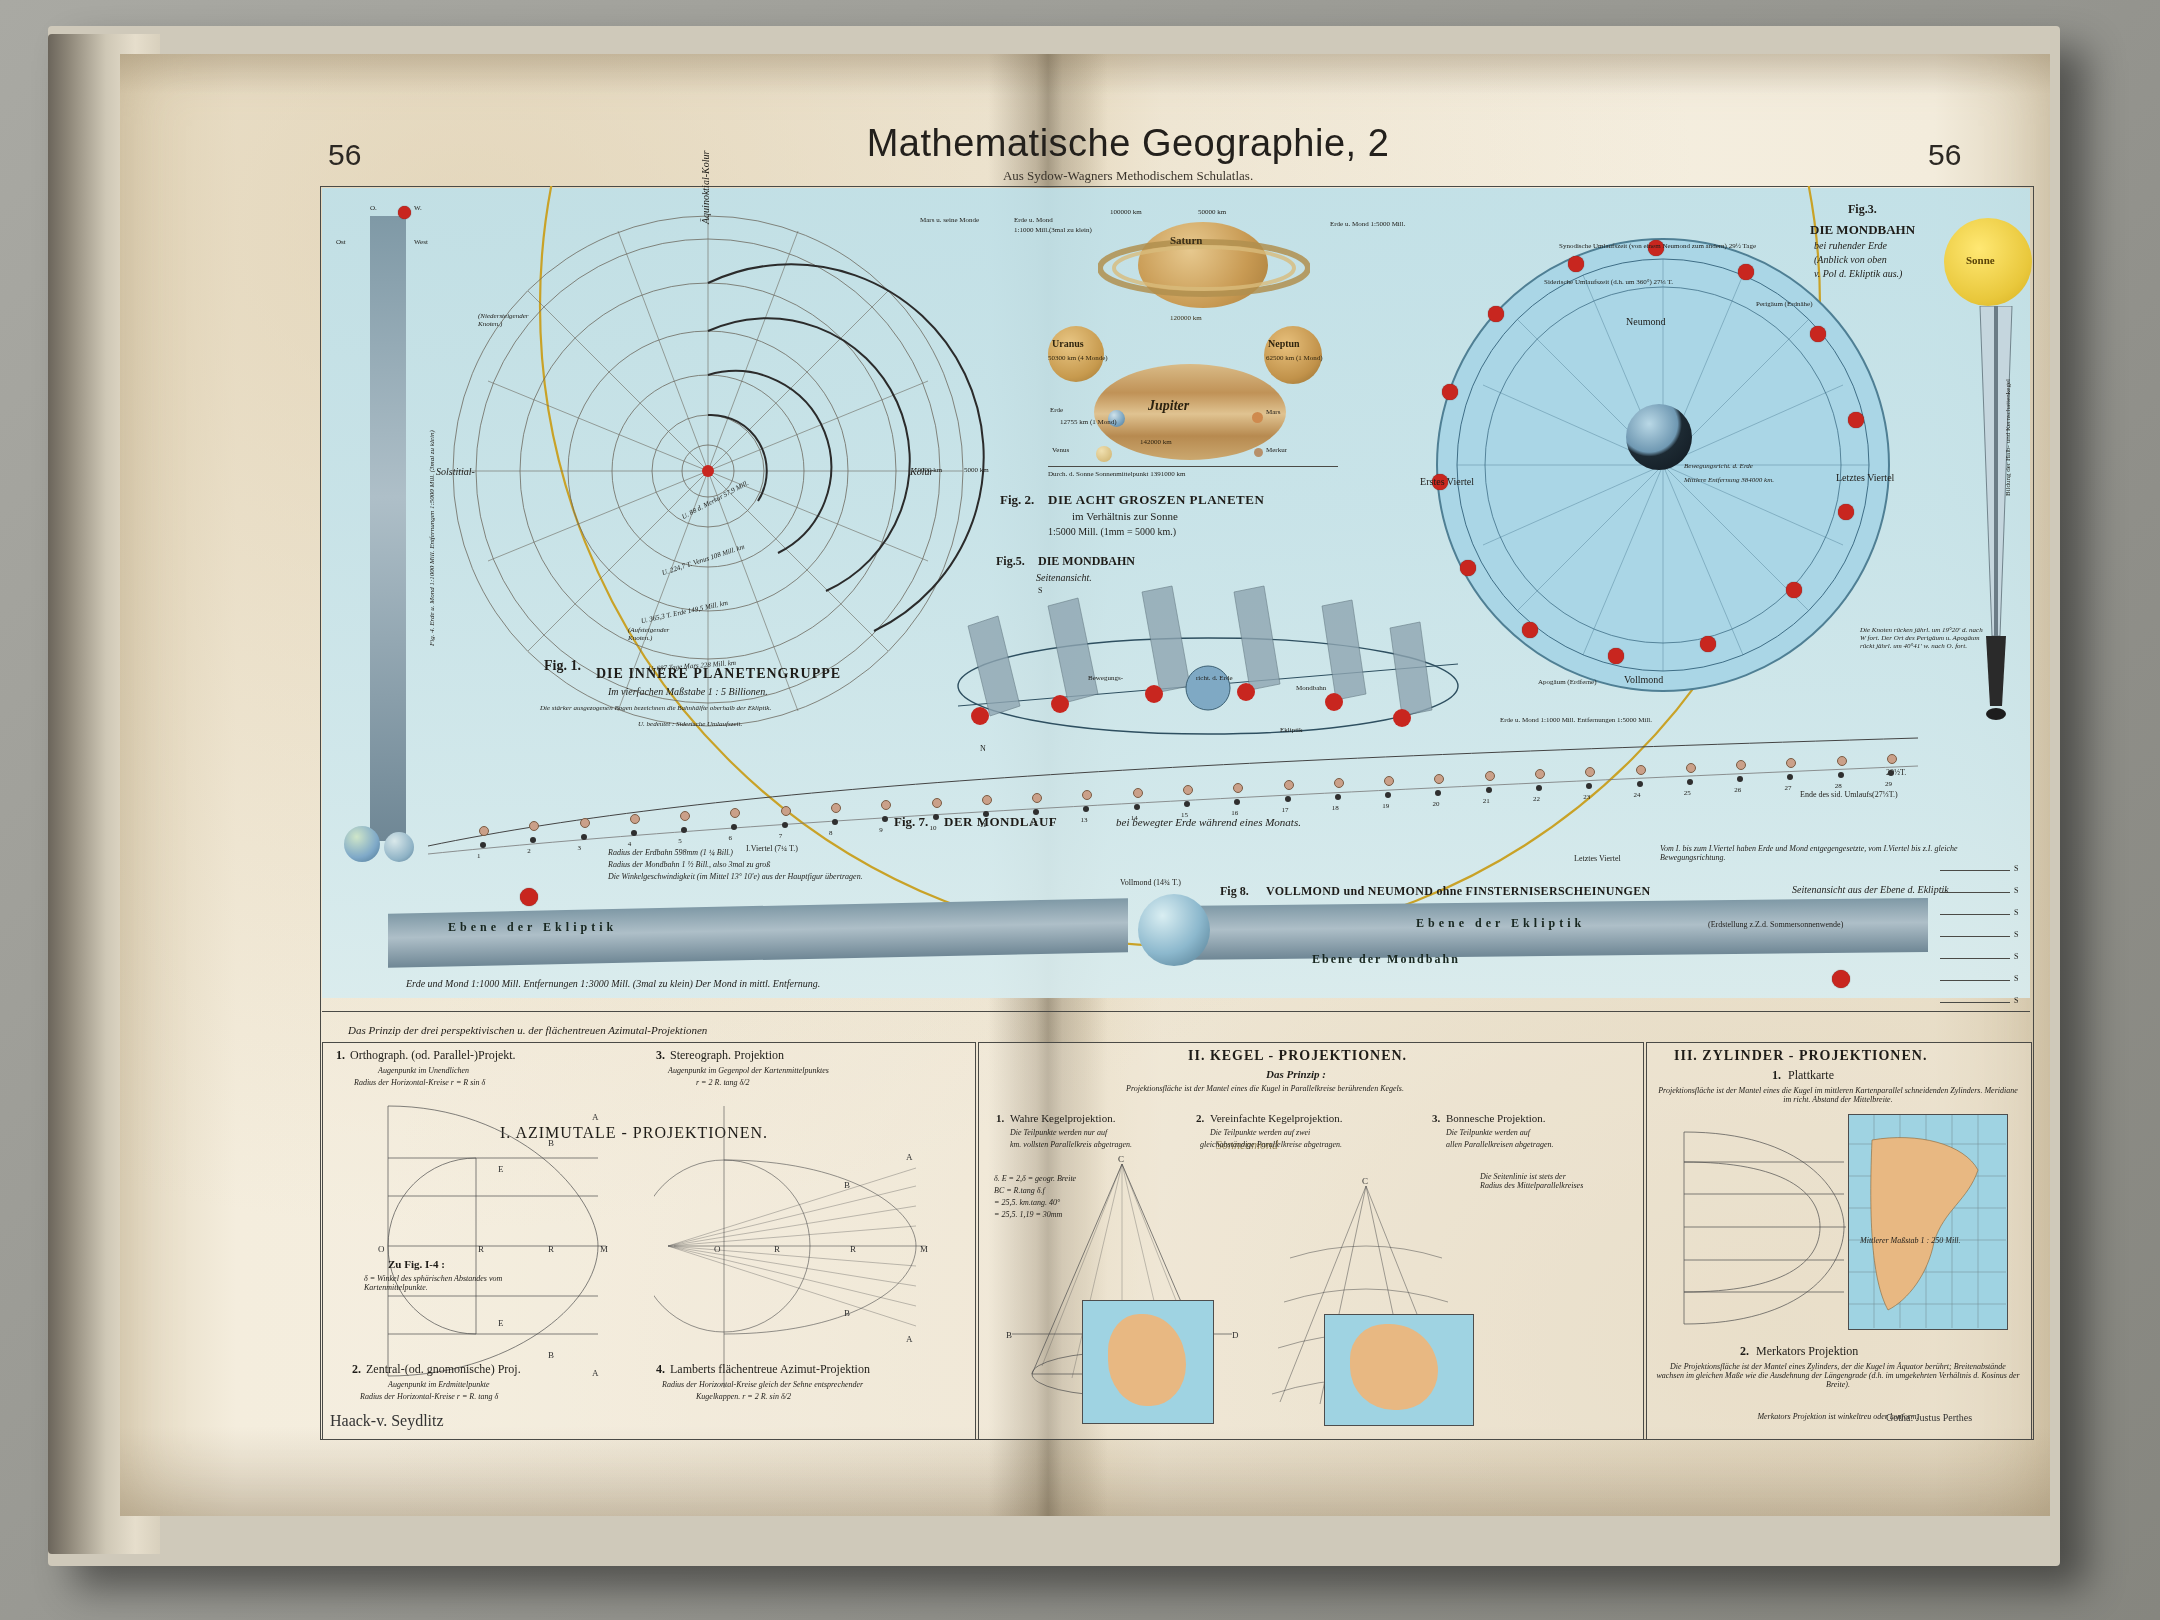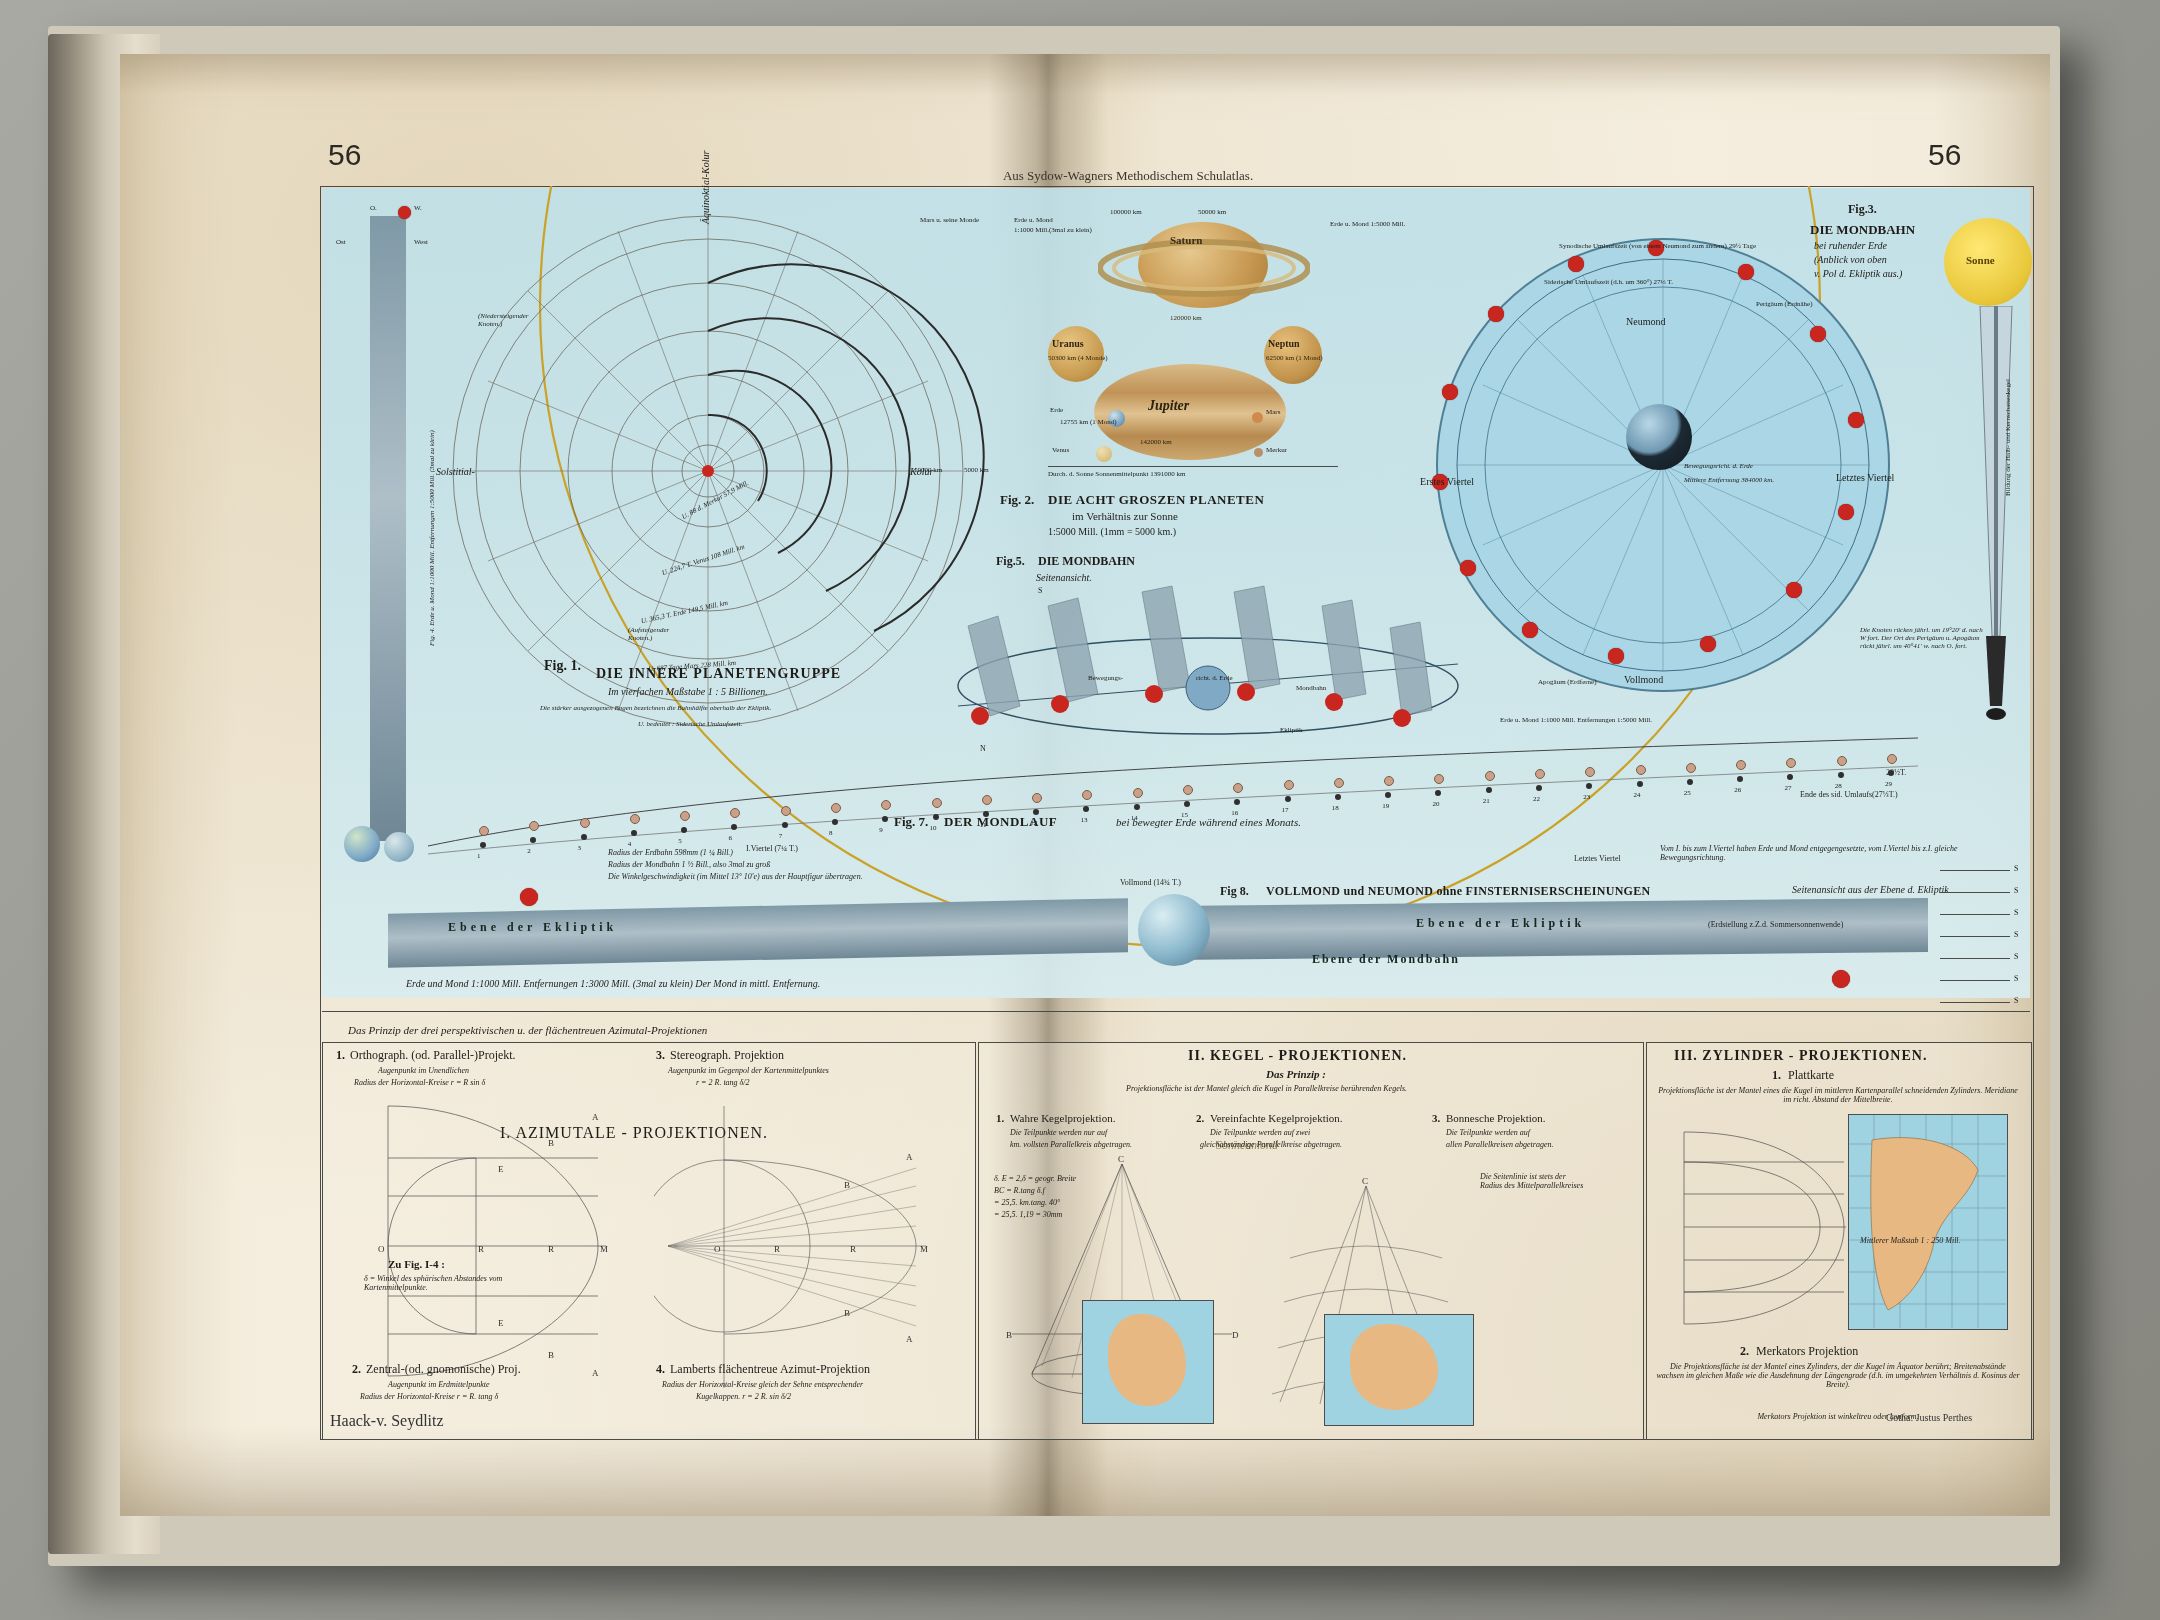--- a/index.html
+++ b/index.html
@@ -76,20 +76,21 @@
 
 <div id="stage">
 
   <div id="book">
     <div id="leftEdge"></div>
     <div id="pageSheet"></div>
     <div id="pageCurveTop"></div>
     <div id="pageCurveBot"></div>
     <div id="gutter"></div>
 
+    <div class="hdr" id="title">Mathematische Geographie, 2</div>
     <div class="hdr" id="subtitle">Aus Sydow-Wagners Methodischem Schulatlas.</div>
     <div id="pgL">56</div>
     <div id="pgR">56</div>
 
     <div id="skyTop"></div>
     <div id="plate"></div>
 
     <svg style="position:absolute;left:272px;top:160px;width:1712px;height:1252px;">
       <circle cx="860" cy="120" r="640" fill="none" stroke="#c9a227" stroke-width="2.2"></circle>
     </svg>
@@ -512,21 +513,21 @@
     <div class="lbl tiny lblI" style="left:312px;top:1366px;">Radius der Horizontal-Kreise r = R. tang δ</div>
 
     <div class="lbl s12 bold" style="left:608px;top:1336px;">4.</div>
     <div class="lbl s12" style="left:622px;top:1336px;">Lamberts flächentreue Azimut-Projektion</div>
     <div class="lbl tiny lblI" style="left:614px;top:1354px;">Radius der Horizontal-Kreise gleich der Sehne entsprechender</div>
     <div class="lbl tiny lblI" style="left:648px;top:1366px;">Kugelkappen. r = 2 R. sin δ/2</div>
 
     <div class="panel" style="left:930px;top:1016px;width:664px;height:396px;"></div>
     <div class="lbl s14 bold" style="left:1140px;top:1022px;letter-spacing:1px;">II. KEGEL - PROJEKTIONEN.</div>
     <div class="lbl s11 bold lblI" style="left:1218px;top:1042px;">Das Prinzip :</div>
-    <div class="lbl tiny lblI" style="left:1078px;top:1058px;">Projektionsfläche ist der Mantel gleich die Kugel in Parallelkreise berührenden Kegels.</div>
+    <div class="lbl tiny lblI" style="left:1078px;top:1058px;">Projektionsfläche ist der Mantel eines die Kugel in Parallelkreise berührenden Kegels.</div>
 
     <div class="lbl s11 bold" style="left:948px;top:1086px;">1.</div>
     <div class="lbl s11" style="left:962px;top:1086px;">Wahre Kegelprojektion.</div>
     <div class="lbl tiny lblI" style="left:962px;top:1102px;">Die Teilpunkte werden nur auf</div>
     <div class="lbl tiny lblI" style="left:962px;top:1114px;">km. vollsten Parallelkreis abgetragen.</div>
 
     <div class="lbl s11 bold" style="left:1148px;top:1086px;">2.</div>
     <div class="lbl s11" style="left:1162px;top:1086px;">Vereinfachte Kegelprojektion.</div>
     <div class="lbl tiny lblI" style="left:1162px;top:1102px;">Die Teilpunkte werden auf zwei</div>
     <div class="lbl tiny lblI" style="left:1152px;top:1114px;">gleichabständige Parallelkreise abgetragen.</div>

